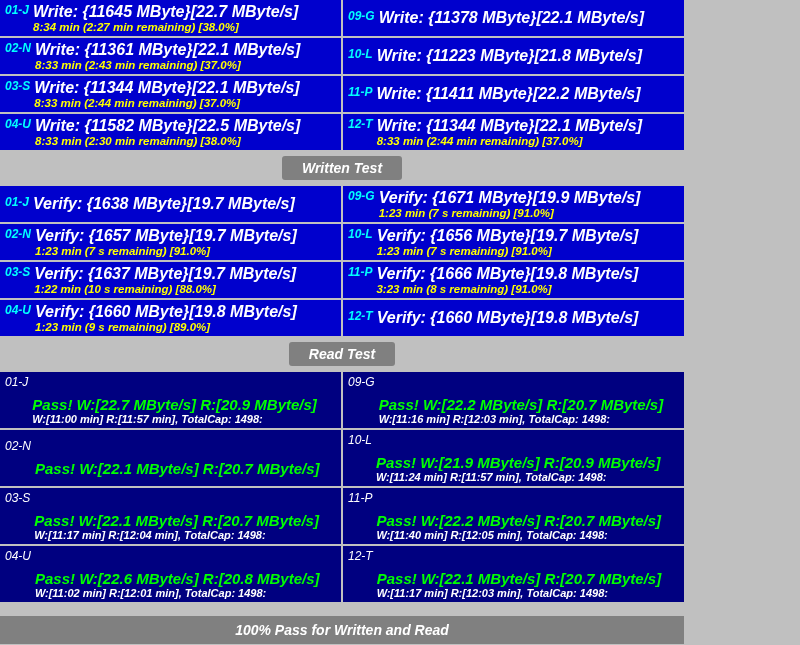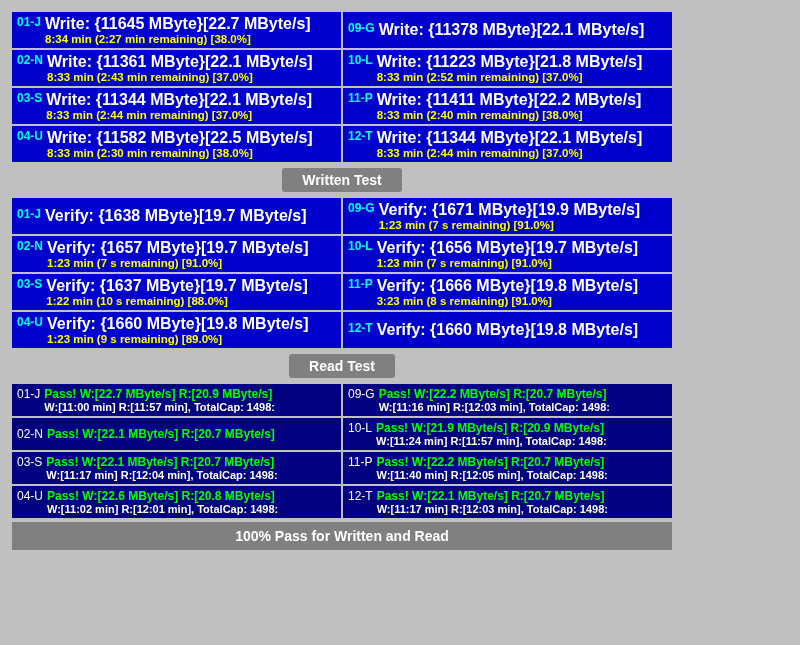--- a/index.html
+++ b/index.html
@@ -6,21 +6,22 @@
     body {
       width: 800px;
       min-height: 645px;
       background: #c0c0c0;
       font-family: Arial, sans-serif;
       font-size: 12px;
     }
     .main-container {
       width: 684px;
       background: #c0c0c0;
-      padding: 12px;
+      padding: 0;
+      font-style: italic;
     }
     .section {
       display: grid;
       grid-template-columns: 1fr 1fr;
       gap: 2px;
       margin-bottom: 2px;
     }
     .cell {
       background: #0000cd;
       color: white;
@@ -68,36 +69,37 @@
     .pass-cell {
       background: #000080;
       color: white;
       padding: 3px 5px;
       display: flex;
       flex-direction: column;
       justify-content: center;
     }
     .pass-cell .line1 {
       color: #00ff00;
-      font-size: 12px;
-      font-weight: bold;
+      font-size: 15px;
+      font-weight: bold;
+      margin-top: 21px;
     }
     .pass-cell .line2 {
       color: white;
       font-size: 11px;
       font-weight: bold;
     }
     .bottom-bar {
       background: #808080;
       color: white;
       text-align: center;
       padding: 6px;
       font-size: 14px;
       font-weight: bold;
-      margin-top: 4px;
+      margin-top: 14px;
     }
   </style>
 </head>
 <body>
 
 <div class="main-container">
 
   <div class="section">
     <div class="cell">
       <div class="cell-inner">
@@ -123,39 +125,37 @@
           <div class="line1">Write: {11361 MByte}[22.1 MByte/s]</div>
           <div class="line2">8:33 min (2:43 min remaining)  [37.0%]</div>
         </div>
       </div>
     </div>
     <div class="cell">
       <div class="cell-inner">
         <span class="row-label">10-L</span>
         <div>
           <div class="line1">Write: {11223 MByte}[21.8 MByte/s]</div>
-          <div class="line2">8:33 min (2:52 min remaining)  [37.0%]</div>
         </div>
       </div>
     </div>
     <div class="cell">
       <div class="cell-inner">
         <span class="row-label">03-S</span>
         <div>
           <div class="line1">Write: {11344 MByte}[22.1 MByte/s]</div>
           <div class="line2">8:33 min (2:44 min remaining)  [37.0%]</div>
         </div>
       </div>
     </div>
     <div class="cell">
       <div class="cell-inner">
         <span class="row-label">11-P</span>
         <div>
           <div class="line1">Write: {11411 MByte}[22.2 MByte/s]</div>
-          <div class="line2">8:33 min (2:40 min remaining)  [38.0%]</div>
         </div>
       </div>
     </div>
     <div class="cell">
       <div class="cell-inner">
         <span class="row-label">04-U</span>
         <div>
           <div class="line1">Write: {11582 MByte}[22.5 MByte/s]</div>
           <div class="line2">8:33 min (2:30 min remaining)  [38.0%]</div>
         </div>

